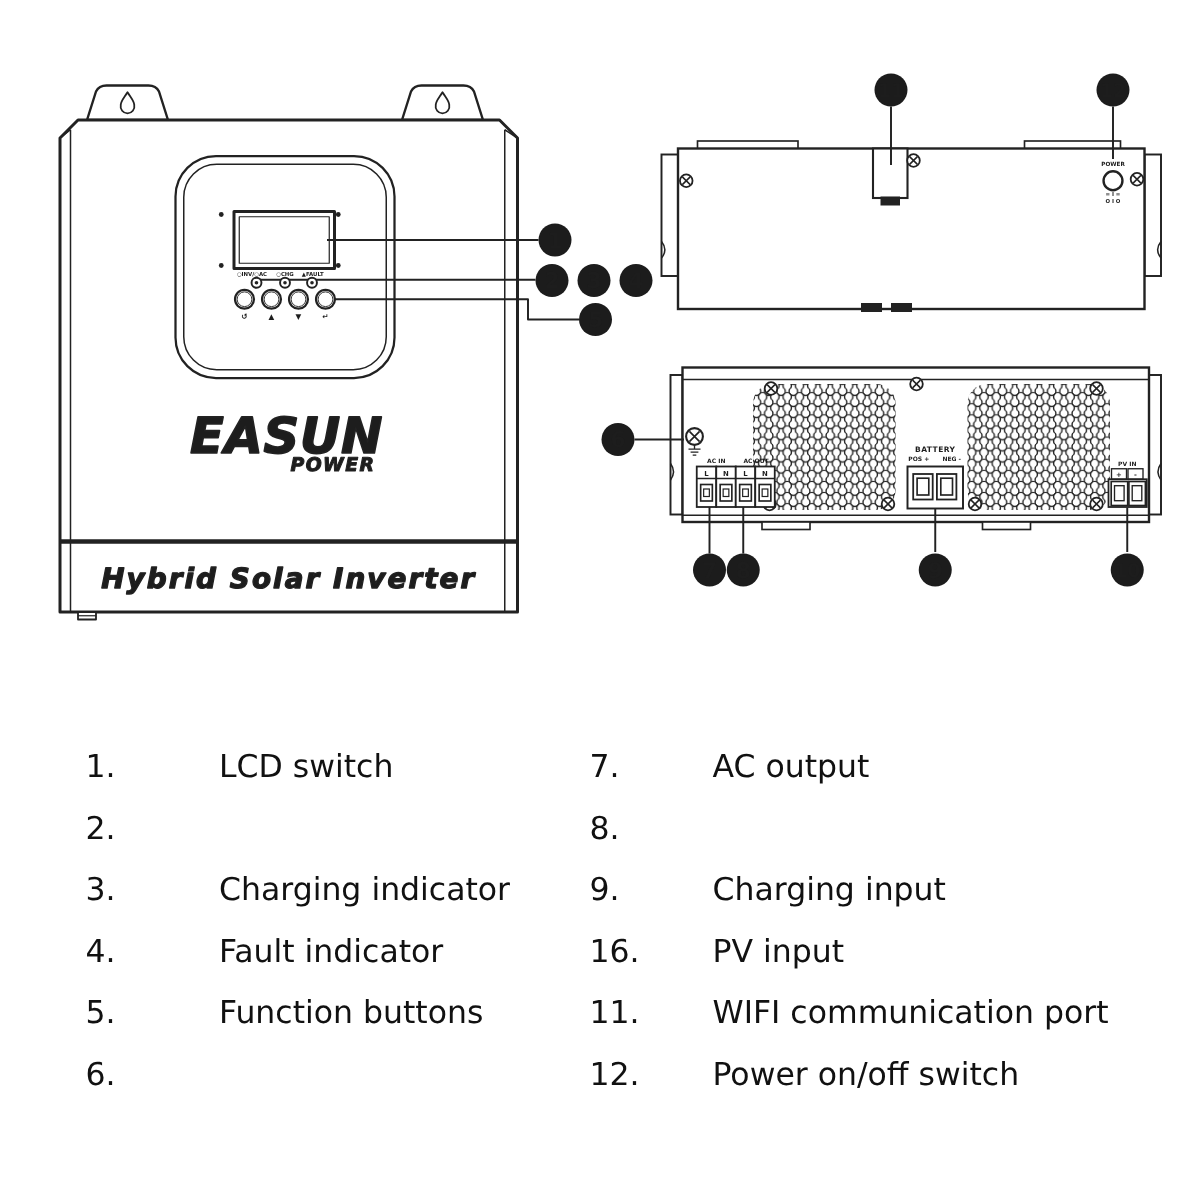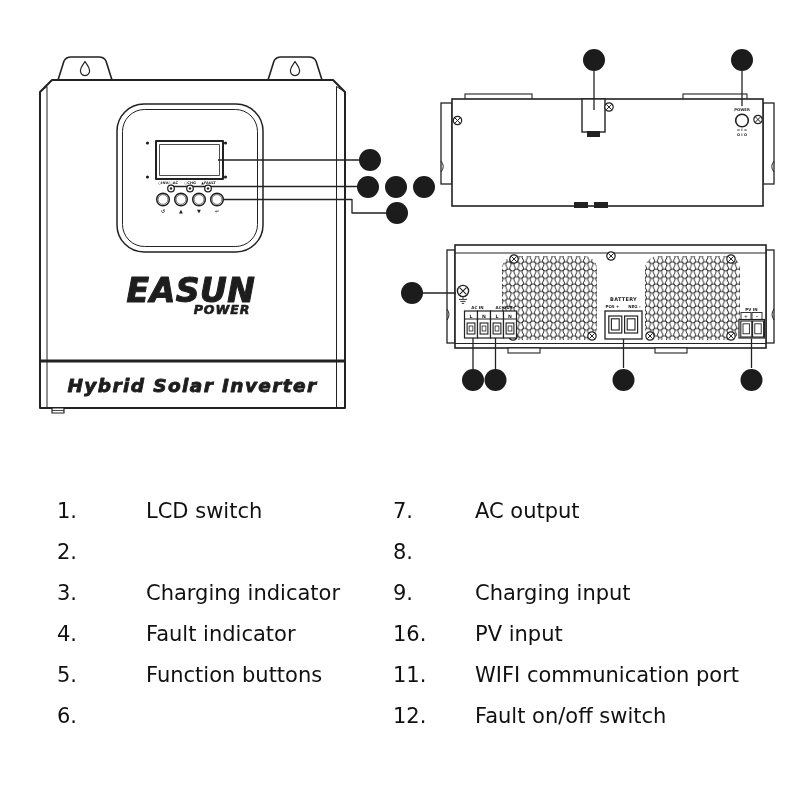--- a/index.html
+++ b/index.html
@@ -328,17 +328,17 @@
     <div class="legend-row">
         <span class="legend-num">16.</span>
         <span>PV input</span>
       </div>
     <div class="legend-row">
         <span class="legend-num">11.</span>
         <span>WIFI communication port</span>
       </div>
     <div class="legend-row">
         <span class="legend-num">12.</span>
-        <span>Fault on/off switch</span>
+        <span>Power on/off switch</span>
       </div>
   </div>
 
 </div>
 
 </body></html>

